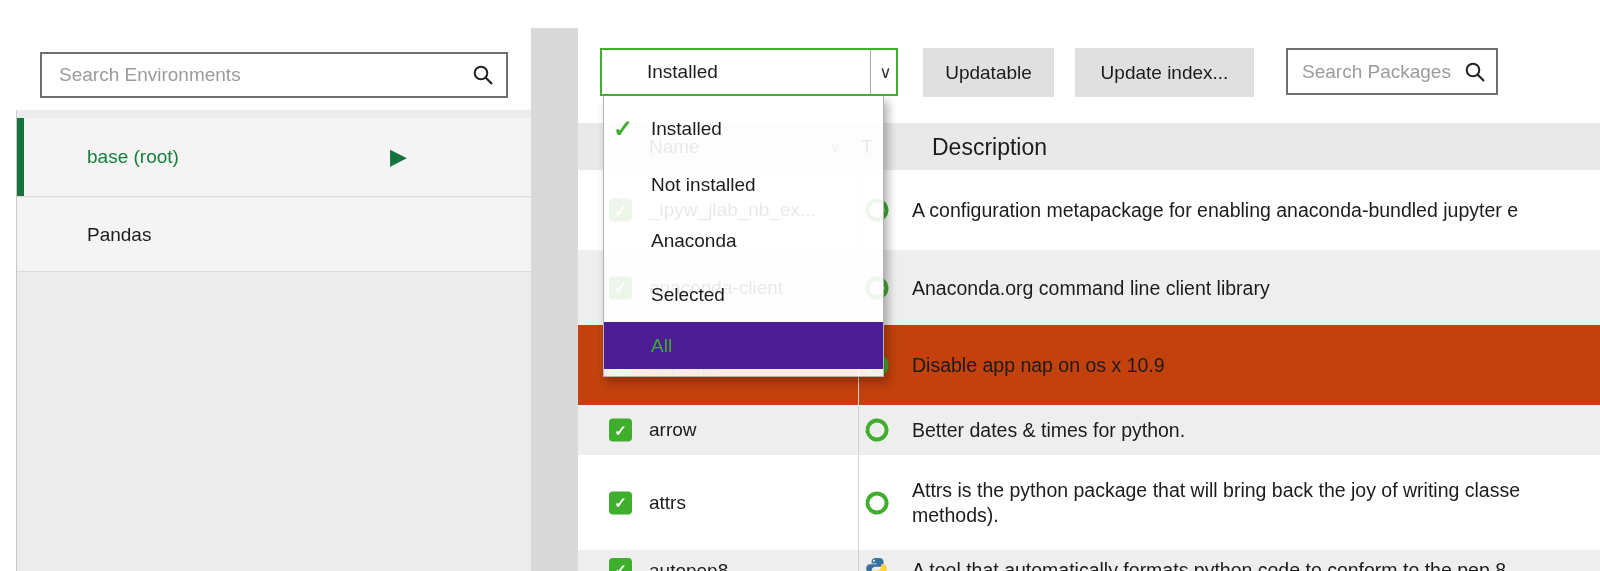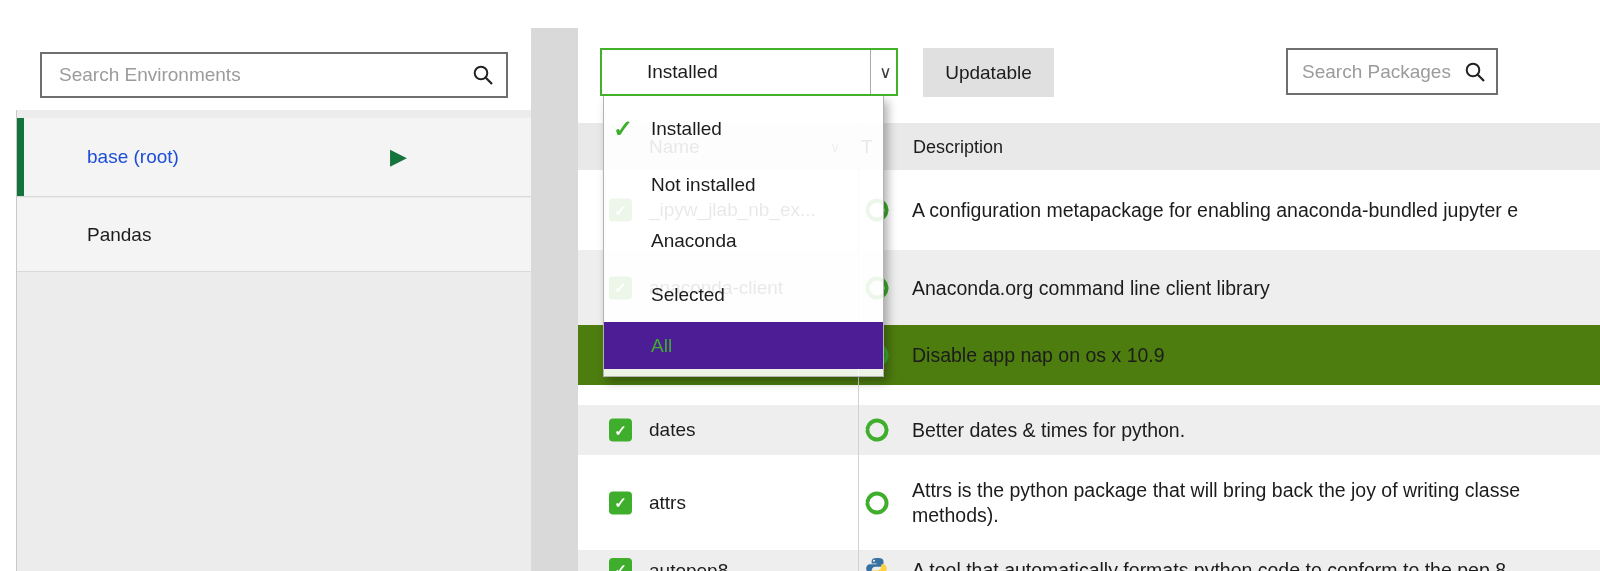--- a/index.html
+++ b/index.html
@@ -35,21 +35,21 @@
   #filter-select .sel-divider { position:absolute; left:268px; top:0; width:1px; height:100%; background:#aaa; }
   #filter-select .sel-chevron { position:absolute; left:269px; top:50%; transform:translateY(-50%); width:29px; text-align:center; font-size:17px; color:#3a3a3a; }
   .toolbtn { position:absolute; top:48px; height:49px; background:#e0e0e0; border:none; font-family:"Liberation Sans", sans-serif;
              font-size:19px; color:#1c1c1c; cursor:pointer; }
 
   
   #table-header { left:578px; top:123px; width:1022px; height:47px; background:#e9e9e9; }
   #table-header .hname  { position:absolute; left:71px;  top:50%; transform:translateY(-50%); font-size:19px; }
   #table-header .hsort  { position:absolute; left:252px; top:50%; transform:translateY(-50%); font-size:14px; color:#666; }
   #table-header .htype  { position:absolute; left:283px; top:50%; transform:translateY(-50%); font-size:19px; }
-  #table-header .hdesc  { position:absolute; left:335px; top:50%; transform:translateY(-50%); font-size:18px; }
+  #table-header .hdesc  { position:absolute; left:354px; top:50%; transform:translateY(-50%); font-size:23px; }
   #col-sep { left:858px; top:123px; width:1px; height:448px; background:#d2d2d2; z-index:5; }
 
   .trow { position:absolute; left:578px; width:1022px; }
   .trow .cb { position:absolute; left:31px; top:50%; transform:translateY(-50%); width:23px; height:23px;
               background:#3fae2d; border-radius:4px; color:#fff; font-size:15px; font-weight:bold;
               display:flex; align-items:center; justify-content:center; cursor:pointer; }
   .trow .pname { position:absolute; left:71px; top:50%; transform:translateY(-50%); font-size:19px; white-space:nowrap; }
   .trow .ticon { position:absolute; left:286px; top:50%; transform:translateY(-50%); width:26px; height:26px; }
   .trow .pdesc { position:absolute; left:334px; top:50%; transform:translateY(-50%); font-size:19.5px; line-height:25px; }
   .trow .pdesc span { display:block; white-space:nowrap; }
@@ -78,21 +78,21 @@
       <circle cx="10" cy="10" r="6.3" fill="none" stroke="#222" stroke-width="2"></circle>
       <line x1="14.8" y1="14.8" x2="21" y2="21" stroke="#222" stroke-width="2.2"></line>
     </svg>
   </div>
 
   <div class="abs" id="left-list-area"></div>
   <div class="abs" id="left-list-border"></div>
 
   <div class="env-row abs" style="left:17px; top:118px; height:79px;">
     <span class="env-bar" style="background:#15733c;"></span>
-    <span class="env-label" style="color:#1d4ed8;">base (root)</span>
+    <span class="env-label" style="color:#15803d;">base (root)</span>
     <span class="env-play" style="color:#15733c;">▶</span>
   </div>
   <div class="env-row abs" style="left:17px; top:198px; height:74px;">
     <span class="env-label">Pandas</span>
   </div>
 
   <div class="abs" id="gutter"></div>
 
   <div class="abs" id="table-header">
     <span class="hname">Name</span>
@@ -121,36 +121,36 @@
     <span class="ticon">
       <svg viewBox="0 0 26 26" width="26" height="26">
           <circle cx="13" cy="13" r="9.5" fill="none" stroke="#3fae2d" stroke-width="4" stroke-linecap="round" stroke-dasharray="44 2.4 1.4 2.4 1.4 2.4" transform="rotate(-115 13 13)"></circle>
         </svg>
     </span>
     <span class="pdesc">
       <span>Anaconda.org command line client library</span>
     </span>
   </div>
 
-  <div class="trow" style="top:325px; height:60px; background:#4d7c0f;text-decoration:underline;">
+  <div class="trow" style="top:325px; height:80px; background:#c2410c;text-decoration:underline;">
     <span class="cb">✓</span>
     <span class="pname">appnope</span>
     <span class="ticon">
       <svg viewBox="0 0 26 26" width="26" height="26">
           <circle cx="13" cy="13" r="9.5" fill="none" stroke="#3fae2d" stroke-width="4" stroke-linecap="round" stroke-dasharray="44 2.4 1.4 2.4 1.4 2.4" transform="rotate(-115 13 13)"></circle>
         </svg>
     </span>
     <span class="pdesc">
       <span>Disable app nap on os x 10.9</span>
     </span>
   </div>
 
   <div class="trow" style="top:405px; height:50px; background:#eeeeee;">
     <span class="cb">✓</span>
-    <span class="pname">dates</span>
+    <span class="pname">arrow</span>
     <span class="ticon">
       <svg viewBox="0 0 26 26" width="26" height="26">
           <circle cx="13" cy="13" r="9.5" fill="none" stroke="#3fae2d" stroke-width="4" stroke-linecap="round" stroke-dasharray="44 2.4 1.4 2.4 1.4 2.4" transform="rotate(-115 13 13)"></circle>
         </svg>
     </span>
     <span class="pdesc">
       <span>Better dates &amp; times for python.</span>
     </span>
   </div>
 
@@ -185,20 +185,21 @@
 
   <div class="abs" id="col-sep"></div>
 
   <div class="abs" id="filter-select">
     <span class="sel-label">Installed</span>
     <span class="sel-divider"></span>
     <span class="sel-chevron">∨</span>
   </div>
 
   <button class="toolbtn" style="left:923px; width:131px;">Updatable</button>
+  <button class="toolbtn" style="left:1075px; width:179px;">Update index...</button>
 
   <div class="abs searchbox" style="left:1286px; top:48px; width:212px; height:47px;">
     <input type="text" style="padding-right: 40px; padding-left: 14px; border-radius: 21px;" placeholder="Search Packages">
     <svg class="mag" style="right:9px;" viewBox="0 0 24 24">
       <circle cx="10" cy="10" r="6.3" fill="none" stroke="#222" stroke-width="2"></circle>
       <line x1="14.8" y1="14.8" x2="21" y2="21" stroke="#222" stroke-width="2.2"></line>
     </svg>
   </div>
 
   <div class="abs" id="filter-menu">

